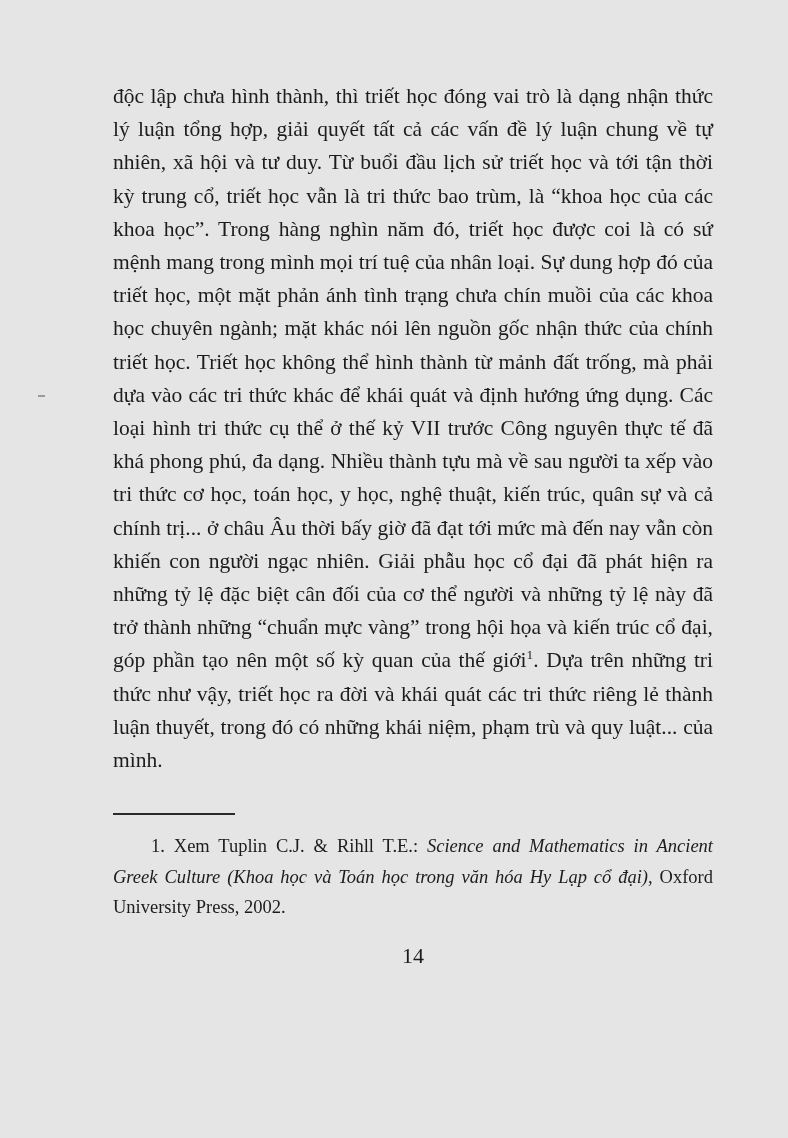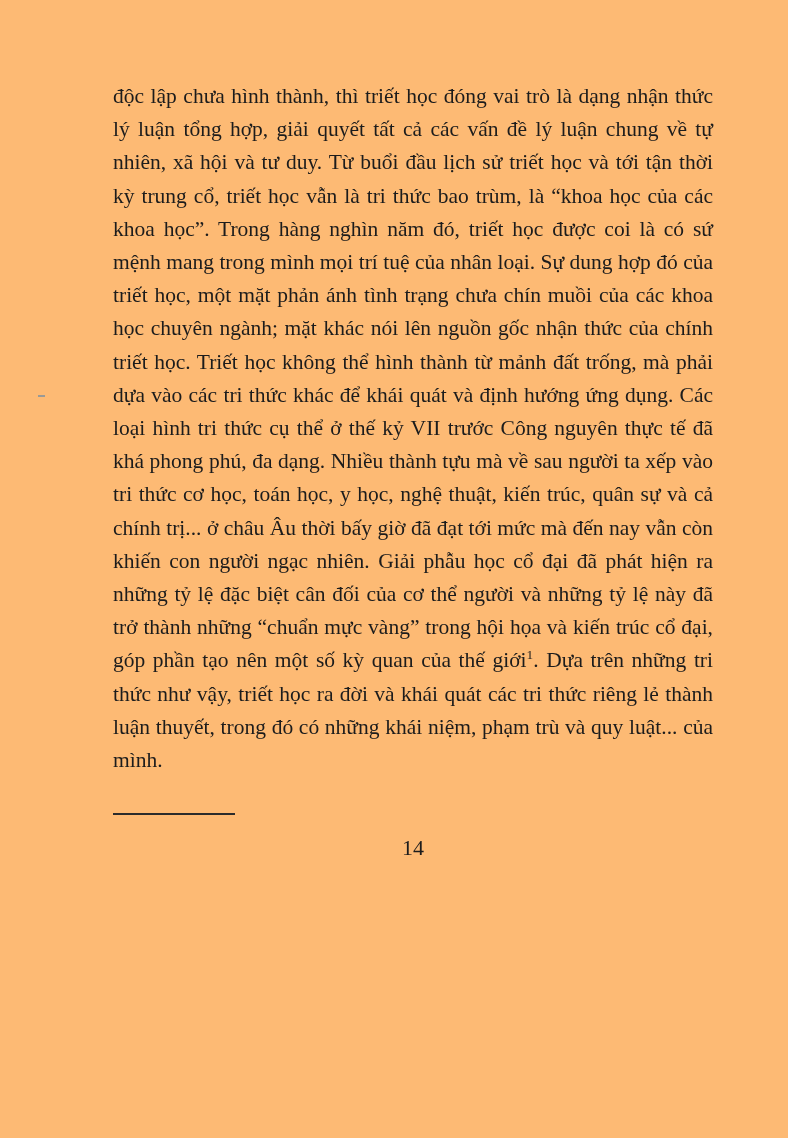--- a/index.html
+++ b/index.html
@@ -4,21 +4,21 @@
 <style>
   html, body {
     margin: 0;
     padding: 0;
     background: #ffffff;
   }
   .page {
     position: relative;
     width: 788px;
     height: 1138px;
-    background: #fdba74;
+    background: #e5e5e5;
     font-family: "Liberation Serif", "DejaVu Serif", serif;
     color: #1c1c1c;
     overflow: hidden;
     box-sizing: border-box;
     padding: 80px 75px 0 113px;
   }
   .body-text {
     width: 600px;
     font-size: 21.5px;
     line-height: 33.2px;
@@ -65,16 +65,17 @@
 <body>
 
 <div class="page">
 
   <div class="scan-artifact"></div>
 
   <div class="body-text"><span>độc lập chưa hình thành, thì triết học đóng vai trò là dạng nhận thức lý luận tổng hợp, giải quyết tất cả các vấn đề lý luận chung về tự nhiên, xã hội và tư duy. Từ buổi đầu lịch sử triết học và tới tận thời kỳ trung cổ, triết học vẫn là tri thức bao trùm, là “khoa học của các khoa học”. Trong hàng nghìn năm đó, triết học được coi là có sứ mệnh mang trong mình mọi trí tuệ của nhân loại. Sự dung hợp đó của triết học, một mặt phản ánh tình trạng chưa chín muồi của các khoa học chuyên ngành; mặt khác nói lên nguồn gốc nhận thức của chính triết học. Triết học không thể hình thành từ mảnh đất trống, mà phải dựa vào các tri thức khác để khái quát và định hướng ứng dụng. Các loại hình tri thức cụ thể ở thế kỷ VII trước Công nguyên thực tế đã khá phong phú, đa dạng. Nhiều thành tựu mà về sau người ta xếp vào tri thức cơ học, toán học, y học, nghệ thuật, kiến trúc, quân sự và cả chính trị... ở châu Âu thời bấy giờ đã đạt tới mức mà đến nay vẫn còn khiến con người ngạc nhiên. Giải phẫu học cổ đại đã phát hiện ra những tỷ lệ đặc biệt cân đối của cơ thể người và những tỷ lệ này đã trở thành những “chuẩn mực vàng” trong hội họa và kiến trúc cổ đại, góp phần tạo nên một số kỳ quan của thế giới</span><sup class="fn-marker">1</sup><span>. Dựa trên những tri thức như vậy, triết học ra đời và khái quát các tri thức riêng lẻ thành luận thuyết, trong đó có những khái niệm, phạm trù và quy luật... của mình.</span></div>
 
   <div class="footnote-rule"></div>
 
+  <div class="footnote"><span>1. Xem Tuplin C.J. &amp; Rihll T.E.: </span><i>Science and Mathematics in Ancient Greek Culture (Khoa học và Toán học trong văn hóa Hy Lạp cổ đại)</i><span>, Oxford University Press, 2002.</span></div>
 
   <div class="page-number">14</div>
 
 </div>
 
 </body></html>

